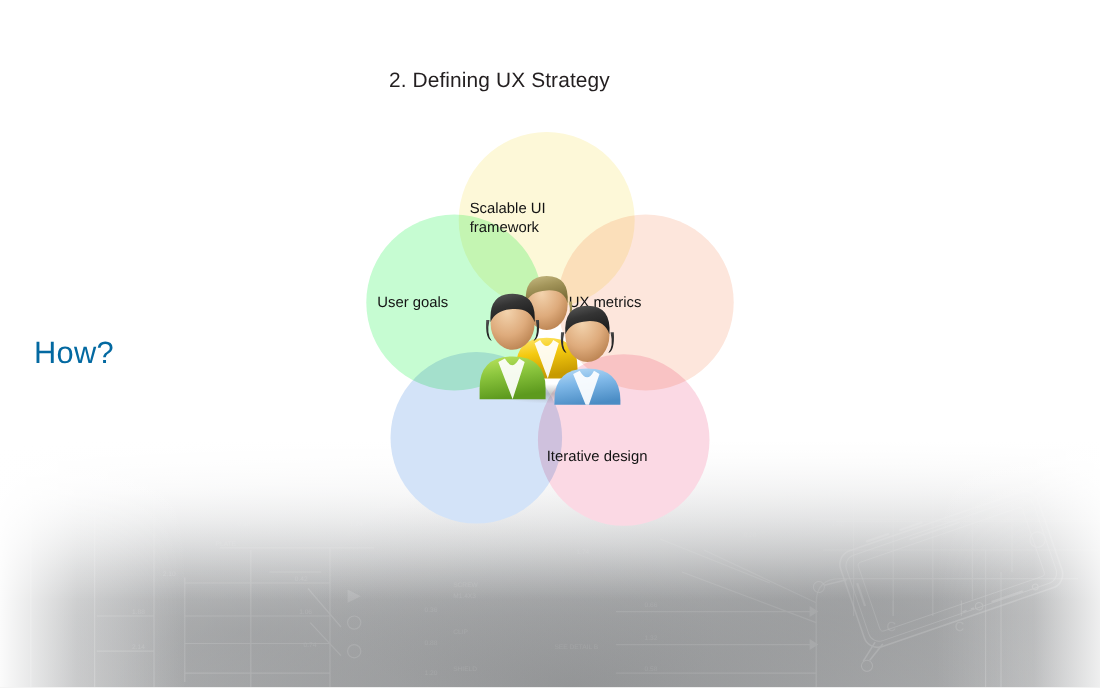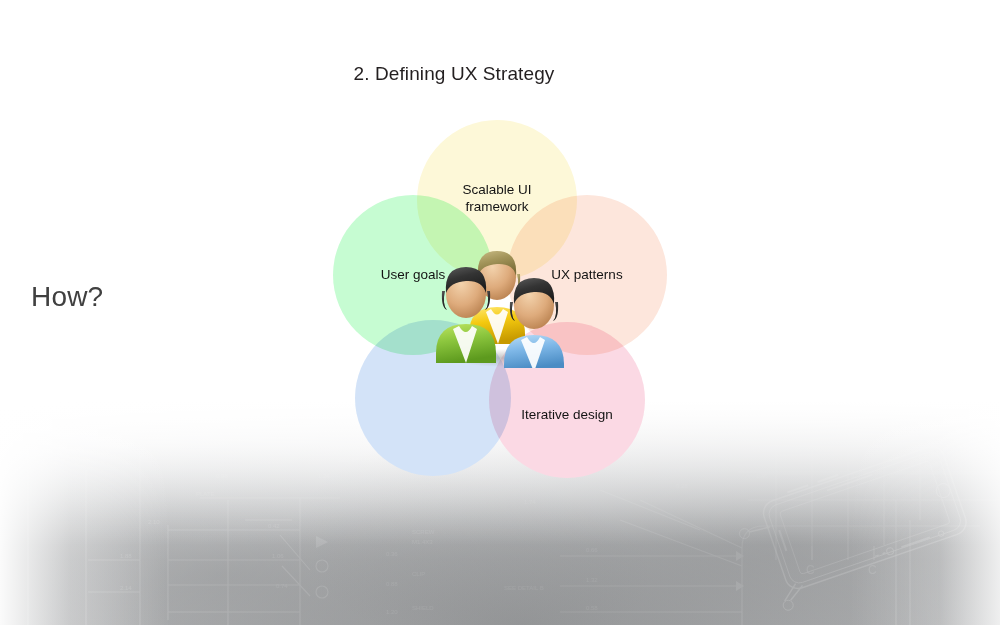--- a/index.html
+++ b/index.html
@@ -57,42 +57,42 @@
     text-align:center;
     font-size:19px;
     color:#231f20;
     letter-spacing:0.1px;
     z-index:40;
   }
 
   
   #how {
     position:absolute;
-    left:31px; top:281px;
+    left:31px; top:305px;
     font-size:28px;
-    color:#404040;
+    color:#0369a1;
     letter-spacing:0.2px;
     z-index:40;
   }
 
   
   #venn {
     position:absolute;
     left:300px; top:110px;
     width:400px; height:380px;
     z-index:20;
   }
   .venn-circle {
     position:absolute;
     border-radius:50%;
     mix-blend-mode:multiply;
   }
   .venn-label {
     position:absolute;
-    text-align:center;
+    text-align:left;
     font-size:13.5px;
     color:#131313;
     line-height:16.5px;
     white-space:pre-line;
     z-index:30;
   }
 
   
   #people {
     position:absolute;
@@ -243,21 +243,21 @@
 
     <div class="venn-circle" style="left: 117px; top: 10px; width: 160px; height: 160px; background: rgb(253, 248, 216);"></div>
     <div class="venn-circle" style="left: 33px; top: 85px; width: 160px; height: 160px; background: rgb(198, 252, 210);"></div>
     <div class="venn-circle" style="left: 207px; top: 85px; width: 160px; height: 160px; background: rgb(253, 230, 220);"></div>
     <div class="venn-circle" style="left: 55px; top: 210px; width: 156px; height: 156px; background: rgb(211, 227, 248);"></div>
     <div class="venn-circle" style="left: 189px; top: 212px; width: 156px; height: 156px; background: rgb(251, 217, 228);"></div>
 
     <div class="venn-label" style="left:127px; top:72px; width:140px;">Scalable UI
 framework</div>
     <div class="venn-label" style="left:43px; top:157px; width:140px;">User goals</div>
-    <div class="venn-label" style="left:217px; top:157px; width:140px;">UX patterns</div>
+    <div class="venn-label" style="left:217px; top:157px; width:140px;">UX metrics</div>
     <div class="venn-label" style="left:197px; top:297px; width:140px;">Iterative design</div>
   </div>
 
   <svg id="people" viewBox="0 0 144 136">
     <defs>
       <radialGradient id="skin" cx="38%" cy="28%" r="78%">
         <stop offset="0%" stop-color="#f3d3ad"></stop>
         <stop offset="58%" stop-color="#deab7c"></stop>
         <stop offset="100%" stop-color="#b9814f"></stop>
       </radialGradient>

